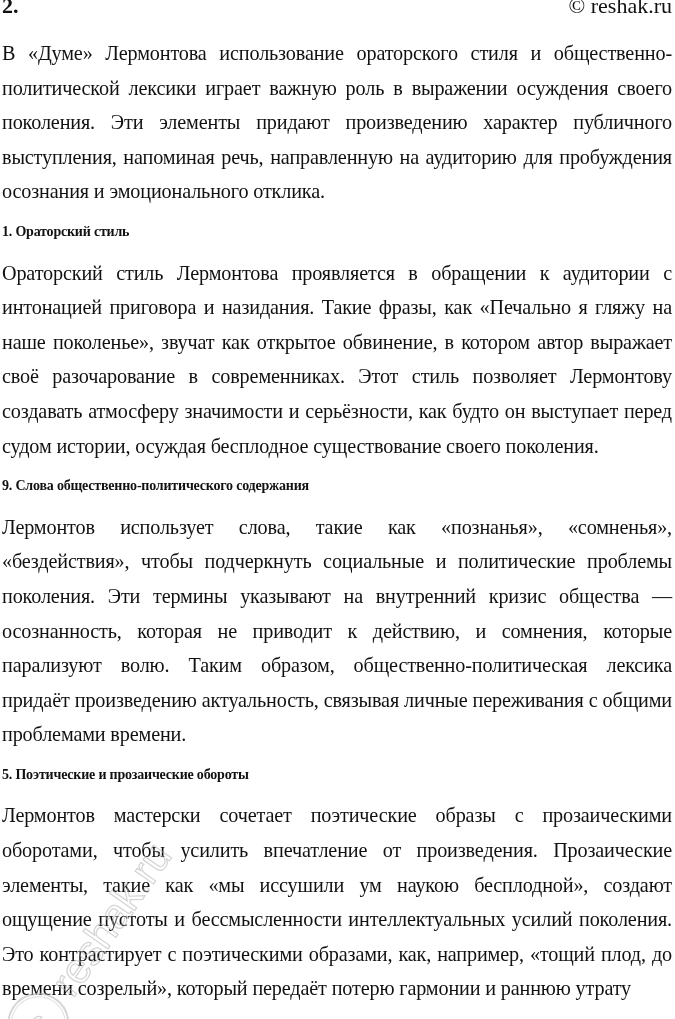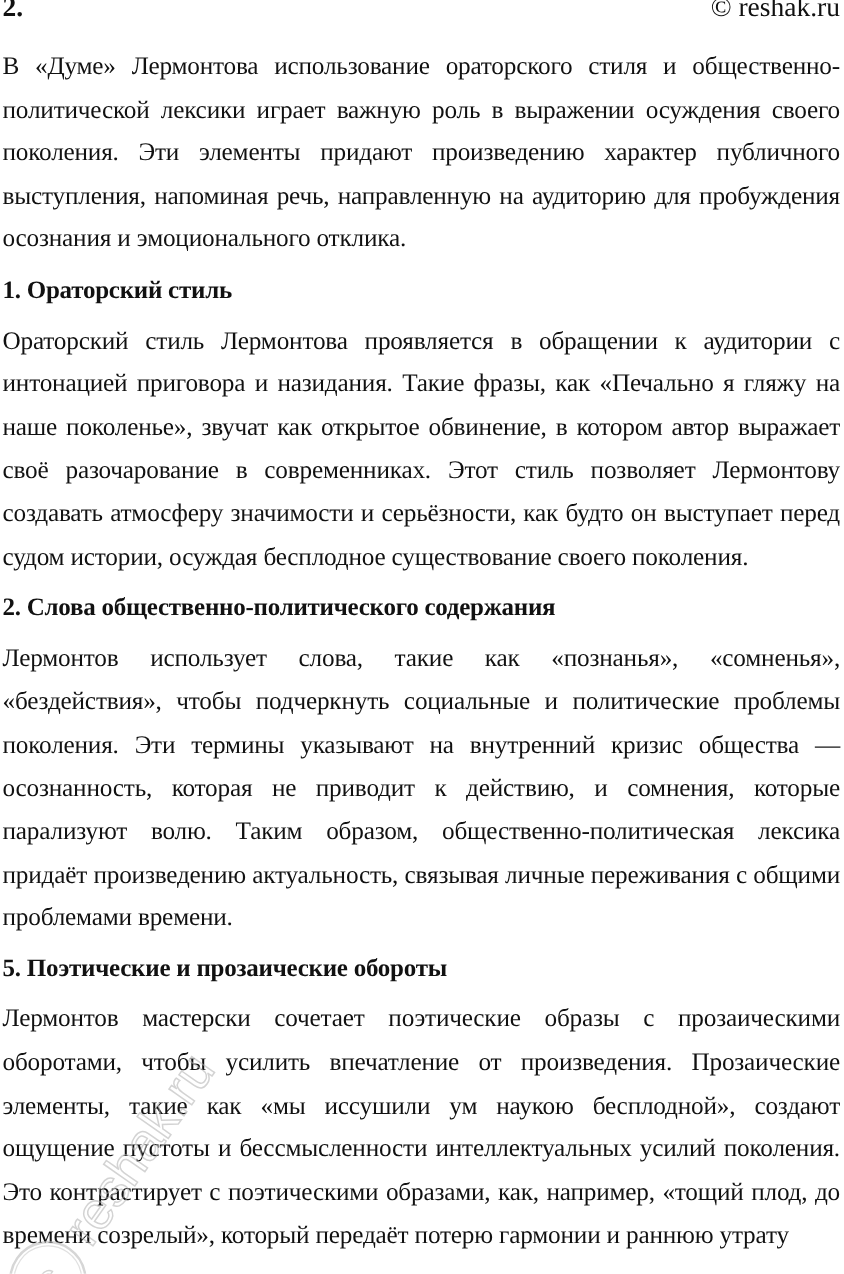--- a/index.html
+++ b/index.html
@@ -11,21 +11,21 @@
   .page { position: absolute; left: 0; top: 0; width: 675px; height: 1019px; }
   .topbar { position: absolute; left: 0; top: -9px; width: 672px; height: 30px; }
   .task-num { position: absolute; left: 2px; top: 0; font-weight: bold; font-size: 22px; line-height: 30px; }
   .copyright { position: absolute; right: 0; top: 0; font-size: 22px; line-height: 30px; }
   .content { position: absolute; left: 2px; top: 36px; width: 670px; }
   .para {
     font-size: 20.2px; line-height: 34.6px; margin: 0;
     text-align: justify; text-align-last: left;
     letter-spacing: -0.15px; word-spacing: 0px;
   }
-  .heading { font-size: 20px; font-weight: bold; line-height: 34.6px; margin: 6px 0 6px 0; letter-spacing: -0.2px; }
+  .heading { font-size: 14px; font-weight: bold; line-height: 34.6px; margin: 6px 0 6px 0; letter-spacing: -0.2px; }
   .watermark {
     position: absolute; left: -40px; top: 880px; width: 260px; height: 140px;
     transform: rotate(-55deg); transform-origin: center;
     pointer-events: none; opacity: 0.55;
   }
 </style>
 </head>
 <body>
 
 <div class="page">
@@ -33,21 +33,21 @@
     <span class="task-num">2.</span>
     <span class="copyright">© reshak.ru</span>
   </div>
 
   <div class="content">
     <p class="para">В «Думе» Лермонтова использование ораторского стиля и общественно-политической лексики играет важную роль в выражении осуждения своего поколения. Эти элементы придают произведению характер публичного выступления, напоминая речь, направленную на аудиторию для пробуждения осознания и эмоционального отклика.</p>
 
     <div class="heading">1. Ораторский стиль</div>
     <p class="para">Ораторский стиль Лермонтова проявляется в обращении к аудитории с интонацией приговора и назидания. Такие фразы, как «Печально я гляжу на наше поколенье», звучат как открытое обвинение, в котором автор выражает своё разочарование в современниках. Этот стиль позволяет Лермонтову создавать атмосферу значимости и серьёзности, как будто он выступает перед судом истории, осуждая бесплодное существование своего поколения.</p>
 
-    <div class="heading">2. Слова общественно-политического содержания</div>
+    <div class="heading">9. Слова общественно-политического содержания</div>
     <p class="para">Лермонтов использует слова, такие как «познанья», «сомненья», «бездействия», чтобы подчеркнуть социальные и политические проблемы поколения. Эти термины указывают на внутренний кризис общества — осознанность, которая не приводит к действию, и сомнения, которые парализуют волю. Таким образом, общественно-политическая лексика придаёт произведению актуальность, связывая личные переживания с общими проблемами времени.</p>
 
     <div class="heading">5. Поэтические и прозаические обороты</div>
     <p class="para">Лермонтов мастерски сочетает поэтические образы с прозаическими оборотами, чтобы усилить впечатление от произведения. Прозаические элементы, такие как «мы иссушили ум наукою бесплодной», создают ощущение пустоты и бессмысленности интеллектуальных усилий поколения. Это контрастирует с поэтическими образами, как, например, «тощий плод, до времени созрелый», который передаёт потерю гармонии и раннюю утрату</p>
   </div>
 
   <svg class="watermark" viewBox="0 0 260 140" xmlns="http://www.w3.org/2000/svg">
     <circle cx="40" cy="70" r="30" fill="none" stroke="#b5b5b5" stroke-width="2"></circle>
     <circle cx="40" cy="70" r="27" fill="none" stroke="#c8c8c8" stroke-width="1"></circle>
     <text x="40" y="82" text-anchor="middle" font-family="Liberation Sans, sans-serif" font-size="34" fill="none" stroke="#b0b0b0" stroke-width="1.2">c</text>

